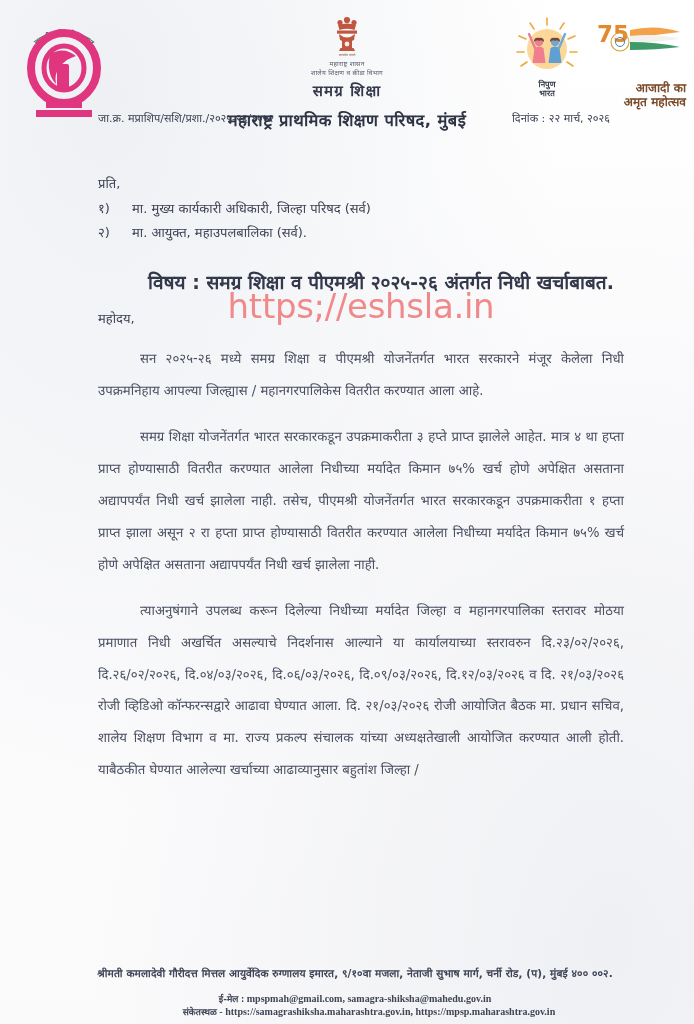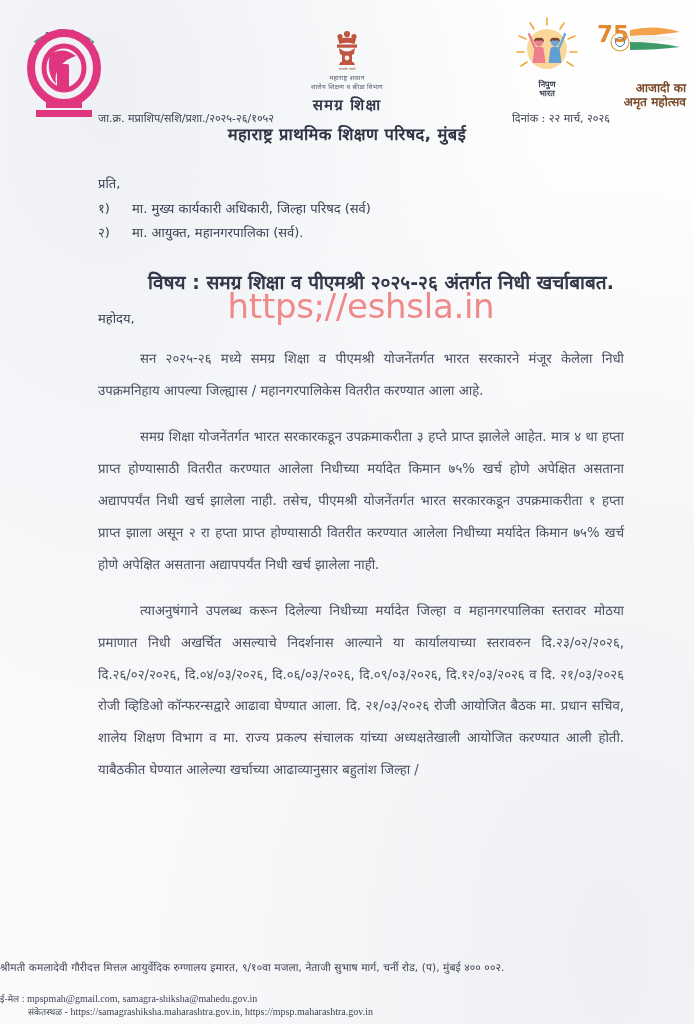--- a/index.html
+++ b/index.html
@@ -45,21 +45,21 @@
   }
   .logo-right-group {
     position: absolute;
     right: 8px; top: 16px;
     display: flex;
     align-items: flex-start;
     gap: 6px;
   }
   .emblem-block {
     position: absolute;
-    left: 0; right: 0; top: 28px;
+    left: 0; right: 0; top: 14px;
     text-align: center;
   }
   .emblem-svg { display: block; margin: 0 auto; }
   .gov-line-1 {
     font-family: "DejaVu Sans", sans-serif;
     font-size: 6.5px;
     color: #5a5f70;
     letter-spacing: .2px;
     margin-top: 1px;
     filter: blur(0.25px);
@@ -158,33 +158,35 @@
     opacity: .92;
     letter-spacing: -0.3px;
     z-index: 3;
     pointer-events: none;
     padding-left: 28px;
   }
 
   
   .footer {
     position: absolute;
-    left: 0; right: 0;
+    left: 16px; right: 0;
     bottom: 6px;
+    text-align: center;
     font-family: "DejaVu Sans", sans-serif;
     color: #3f4456;
+    font-weight: bold;
   }
   .footer-address {
     font-size: 10.5px;
     letter-spacing: .1px;
   }
   .footer-email {
     font-family: "Liberation Serif", serif;
     font-size: 10px;
-    margin-top: 18px;
+    margin-top: 12px;
     color: #3f4456;
   }
   .footer-web {
     font-family: "Liberation Serif", serif;
     font-size: 10px;
     margin-top: 0;
     color: #3f4456;
     padding-left: 28px;
   }
   .footer-label {
@@ -326,21 +328,21 @@
   <div class="doc-body">
 
     <div class="addressee-head">प्रति,</div>
     <ul class="addressee-list">
       <li>
         <span class="addressee-num">१)</span>
         <span>मा. मुख्य कार्यकारी अधिकारी, जिल्हा परिषद (सर्व)</span>
       </li>
       <li>
         <span class="addressee-num">२)</span>
-        <span>मा. आयुक्त, महानगरपालिका (सर्व).</span>
+        <span>मा. आयुक्त, महाउपलबालिका (सर्व).</span>
       </li>
     </ul>
 
     <div class="subject">विषय : समग्र शिक्षा व पीएमश्री २०२५-२६ अंतर्गत निधी खर्चाबाबत.</div>
 
     <div class="salutation">महोदय,</div>
 
     <p class="para">सन २०२५-२६ मध्ये समग्र शिक्षा व पीएमश्री योजनेंतर्गत भारत सरकारने मंजूर केलेला निधी उपक्रमनिहाय आपल्या जिल्ह्यास / महानगरपालिकेस वितरीत करण्यात आला आहे.</p>
     <p class="para tight">समग्र शिक्षा योजनेंतर्गत भारत सरकारकडून उपक्रमाकरीता ३ हप्ते प्राप्त झालेले आहेत.  मात्र ४ था हप्ता प्राप्त होण्यासाठी वितरीत करण्यात आलेला निधीच्या मर्यादेत किमान ७५% खर्च होणे अपेक्षित असताना अद्यापपर्यंत निधी खर्च झालेला नाही.  तसेच, पीएमश्री योजनेंतर्गत भारत सरकारकडून उपक्रमाकरीता १ हप्ता प्राप्त झाला असून २ रा हप्ता प्राप्त होण्यासाठी वितरीत करण्यात आलेला निधीच्या मर्यादेत किमान ७५% खर्च होणे अपेक्षित असताना अद्यापपर्यंत निधी खर्च झालेला नाही.</p>
     <p class="para tight">त्याअनुषंगाने उपलब्ध करून दिलेल्या निधीच्या मर्यादेत जिल्हा व महानगरपालिका स्तरावर मोठया प्रमाणात निधी अखर्चित असल्याचे निदर्शनास आल्याने या कार्यालयाच्या स्तरावरुन दि.२३/०२/२०२६, दि.२६/०२/२०२६, दि.०४/०३/२०२६, दि.०६/०३/२०२६, दि.०९/०३/२०२६, दि.१२/०३/२०२६ व दि. २१/०३/२०२६ रोजी व्हिडिओ कॉन्फरन्सद्वारे आढावा घेण्यात आला.  दि. २१/०३/२०२६ रोजी आयोजित बैठक मा. प्रधान सचिव, शालेय शिक्षण विभाग व मा. राज्य प्रकल्प संचालक यांच्या अध्यक्षतेखाली आयोजित करण्यात आली होती.  याबैठकीत घेण्यात आलेल्या खर्चाच्या आढाव्यानुसार बहुतांश जिल्हा /</p>

